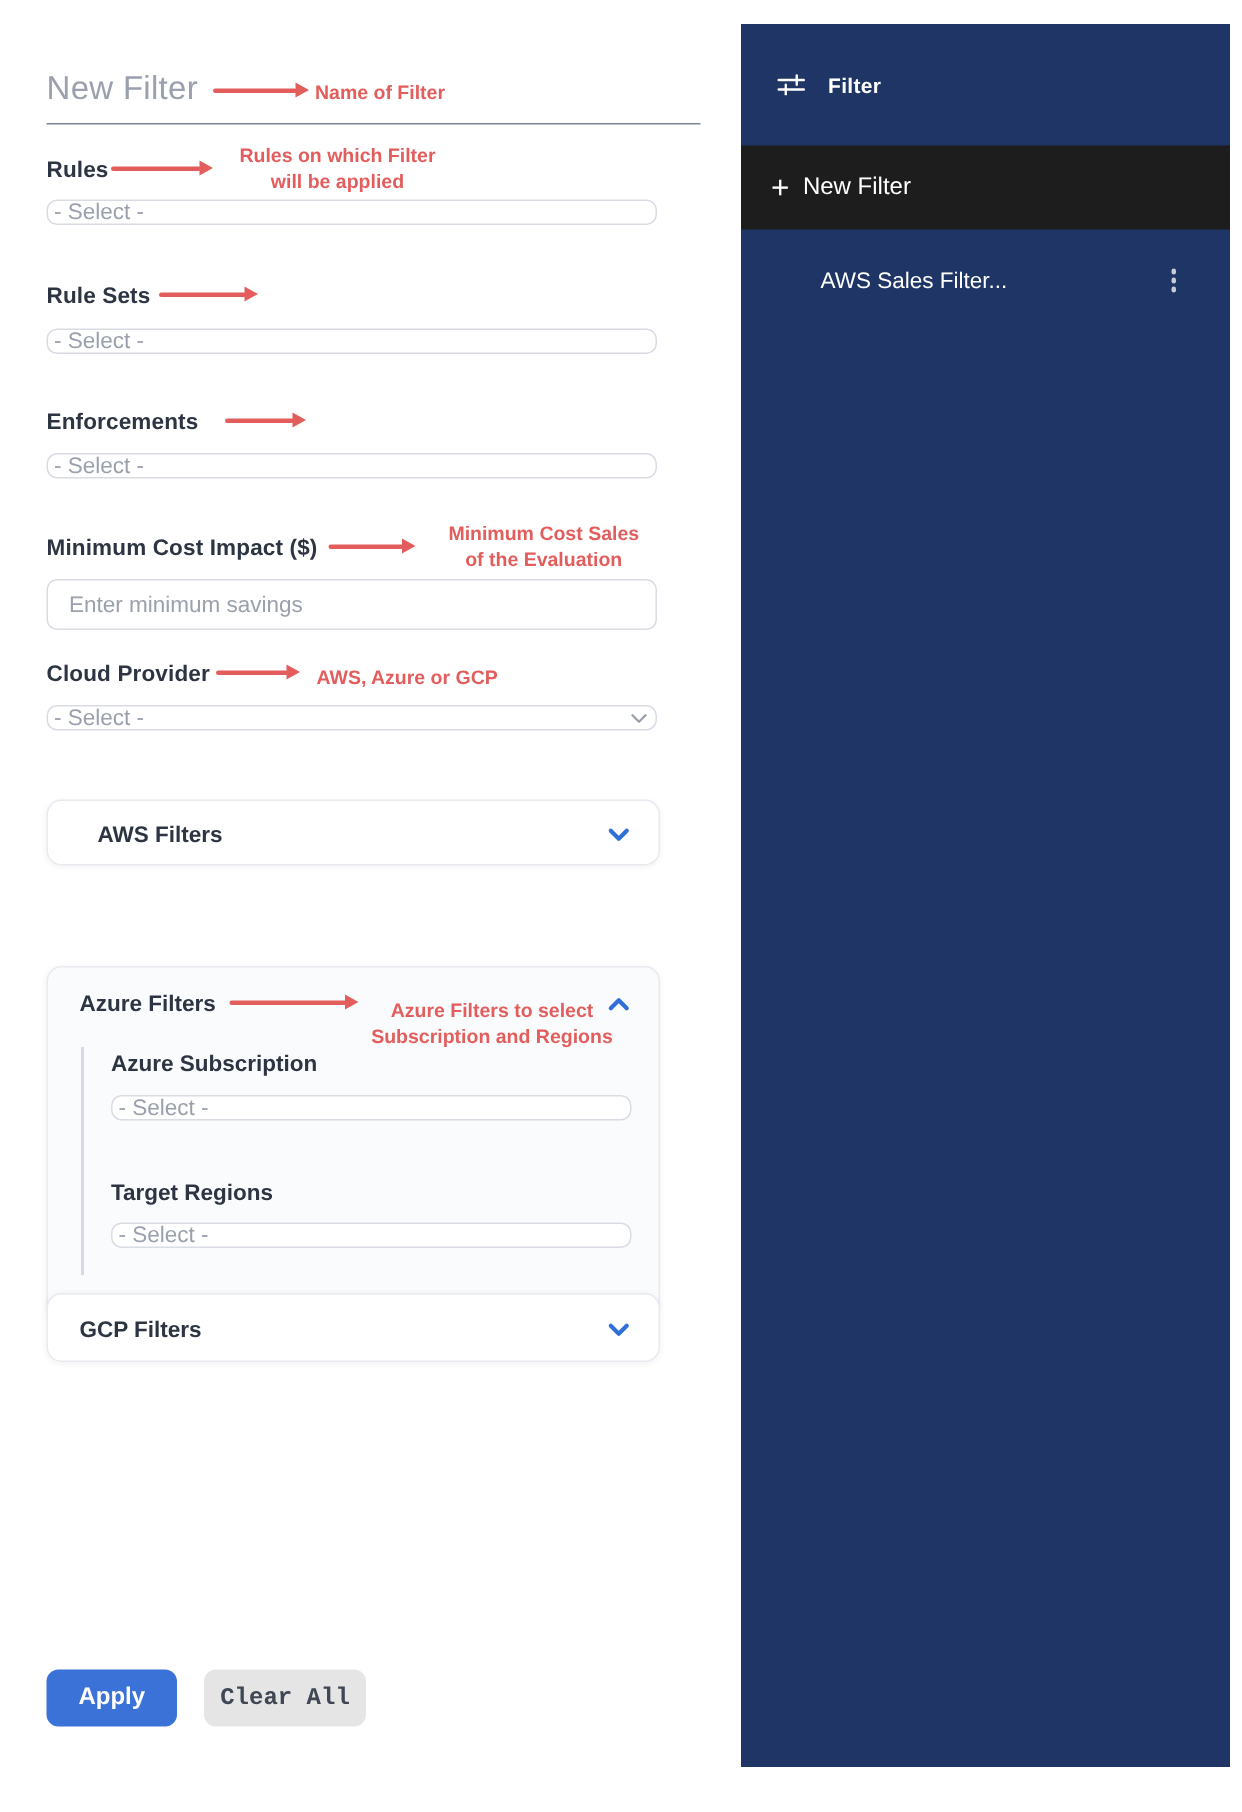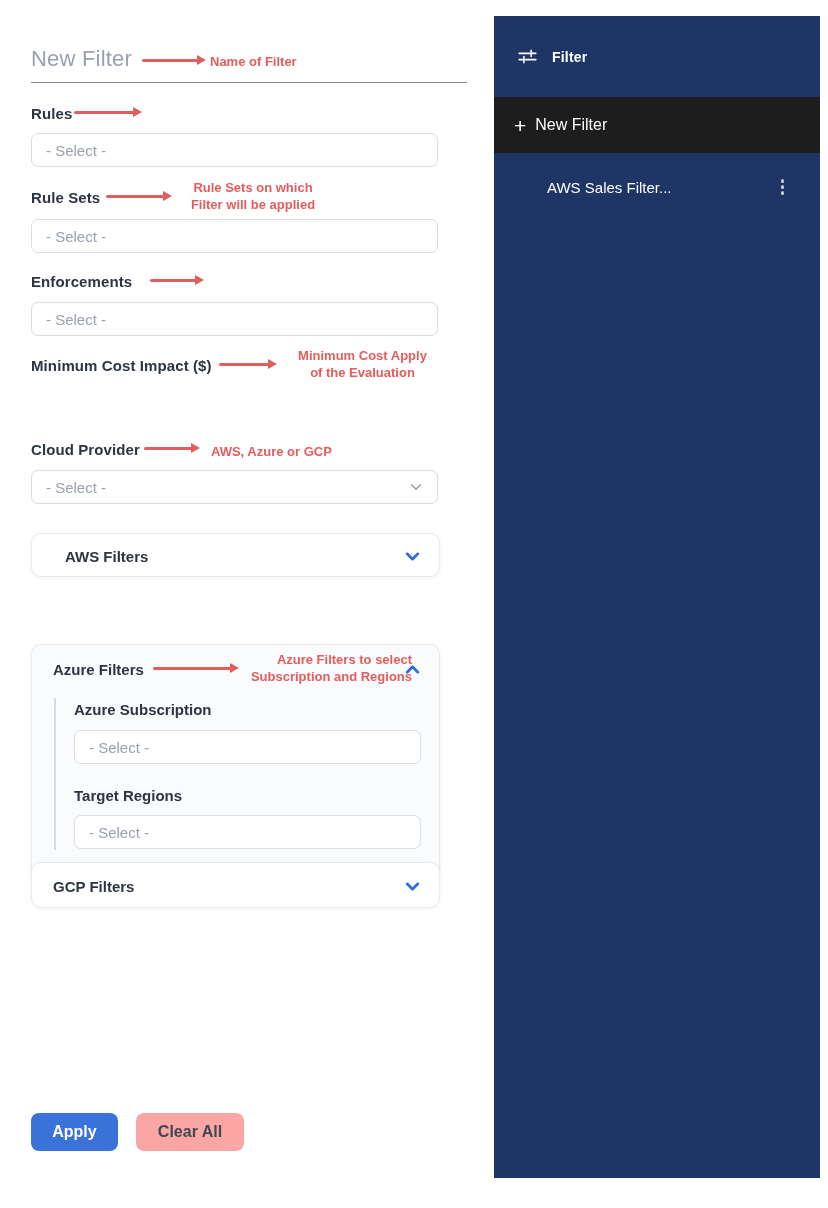--- a/index.html
+++ b/index.html
@@ -9,22 +9,22 @@
     font-family:"Liberation Sans", sans-serif;
   }
   .abs { position:absolute; }
 
   
   .page-title { font-size:22px; color:#9aa0ad; font-weight:400; letter-spacing:.2px; }
   .divider { height:1px; background:#7d8493; }
   .field-label { font-size:15px; font-weight:700; color:#2d3442; letter-spacing:.1px; }
 
   .select-box {
-    width:407px; height:34px; border:1px solid #d9dce3; border-radius:7px;
-    background:#fff; display:flex; align-items:center; padding:0 14px;
+    width:407px; height:17px; border:1px solid #d9dce3; border-radius:7px;
+    background:#fff; display:flex; align-items:center; padding:0 4px;
     font-size:15px; color:#9aa1ad; justify-content:space-between;
   }
   .select-box .ph { color:#9aa1ad; }
   input.text-box {
     width:407px; height:34px; border:1px solid #d9dce3; border-radius:7px;
     background:#fff; padding:0 14px; font-size:15px; color:#2d3442;
     font-family:"Liberation Sans", sans-serif; outline:none;
   }
   input.text-box::placeholder { color:#9aa1ad; }
 
@@ -50,21 +50,21 @@
   .card-label { font-size:15px; font-weight:700; color:#2d3442; }
   .azure-card { background:#fafbfd; height:235px; position:relative;margin-top:42px; }
   .vline { position:absolute; width:2px; background:#d7dae2; }
   .inner-label { font-size:15px; font-weight:700; color:#2d3442; }
   .inner-select { width:347px; }
 
   
   .btn { border:none; border-radius:8px; height:38px; font-size:16px; font-weight:700;
          font-family:"Liberation Sans", sans-serif; cursor:pointer; }
   .btn-apply { width:87px; background:#3b72d8; color:#ffffff; }
-  .btn-clear { width:108px; background:#fca5a5; color:#3f4654; }
+  .btn-clear { width:108px; background:#e5e5e5; color:#3f4654;font-family:Liberation Mono, monospace; }
 
   
   .sidebar {
     left:494px; top:16px; width:326px; height:1162px;
     background:#1e3565; color:#ffffff;
   }
   .sb-header { position:absolute; top:0; left:0; width:100%; height:81px;
     display:flex; align-items:center; padding-left:22px; }
   .sb-title { font-size:14px; font-weight:700; margin-left:13px; letter-spacing:.2px; }
   .sb-newbar { position:absolute; top:81px; left:0; width:100%; height:56px;
@@ -84,46 +84,47 @@
 
   <span class="abs page-title" style="left:31px; top:46px;">New Filter</span>
   <div class="abs arrow" style="left:142px; top:59px; width:56px;"></div>
   <div class="abs ann left" style="left:210px; top:53px;">
     <span>Name of Filter</span>
   </div>
   <div class="abs divider" style="left:31px; top:82px; width:436px;"></div>
 
   <span class="abs field-label" style="left:31px; top:105px;">Rules</span>
   <div class="abs arrow" style="left:74px; top:111px; width:60px;"></div>
+  <div class="abs ann" style="left:150px; top:95px; width:150px;">
+    <span style="display:block">Rules on which Filter</span>
+    <span style="display:block">will be applied</span>
+  </div>
   <div class="abs select-box" style="left:31px; top:133px;">
     <span class="ph">- Select -</span>
   </div>
 
   <span class="abs field-label" style="left:31px; top:189px;">Rule Sets</span>
   <div class="abs arrow" style="left:106px; top:195px; width:58px;"></div>
-  <div class="abs ann" style="left:178px; top:179px; width:150px;">
-    <span style="display:block">Rule Sets on which</span>
-    <span style="display:block">Filter will be applied</span>
-  </div>
   <div class="abs select-box" style="left:31px; top:219px;">
     <span class="ph">- Select -</span>
   </div>
 
   <span class="abs field-label" style="left:31px; top:273px;">Enforcements</span>
   <div class="abs arrow" style="left:150px; top:279px; width:46px;"></div>
   <div class="abs select-box" style="left:31px; top:302px;">
     <span class="ph">- Select -</span>
   </div>
 
   <span class="abs field-label" style="left:31px; top:357px;">Minimum Cost Impact ($)</span>
   <div class="abs arrow" style="left:219px; top:363px; width:50px;"></div>
   <div class="abs ann" style="left:280px; top:347px; width:165px;">
-    <span style="display:block">Minimum Cost Apply</span>
+    <span style="display:block">Minimum Cost Sales</span>
     <span style="display:block">of the Evaluation</span>
   </div>
+  <input class="abs text-box" style="left: 31px; top: 386px;" type="text" placeholder="Enter minimum savings">
 
   <span class="abs field-label" style="left:31px; top:441px;">Cloud Provider</span>
   <div class="abs arrow" style="left:144px; top:447px; width:48px;"></div>
   <div class="abs ann left" style="left:211px; top:443px;">
     <span>AWS, Azure or GCP</span>
   </div>
   <div class="abs select-box" style="left:31px; top:470px;">
     <span class="ph">- Select -</span>
     <span style="display:flex;">
       <svg width="14" height="14" viewBox="0 0 16 16">
@@ -146,21 +147,21 @@
   <div class="abs card azure-card" style="left:31px; top:602px;">
     <div class="card-header" style="height:48px;">
       <span class="card-label">Azure Filters</span>
       <span style="display:flex;">
         <svg width="17" height="17" viewBox="0 0 16 16">
             <polyline points="3,10.5 8,5.5 13,10.5" fill="none" stroke="#2f6fd8" stroke-width="2.6" stroke-linecap="round" stroke-linejoin="round"></polyline>
           </svg>
       </span>
     </div>
     <div class="abs arrow" style="left:121px; top:22px; width:78px;"></div>
-    <div class="abs ann" style="left:212px; top:6px; width:168px;text-align:right;">
+    <div class="abs ann" style="left:212px; top:20px; width:168px;">
       <span style="display:block">Azure Filters to select</span>
       <span style="display:block">Subscription and Regions</span>
     </div>
     <div class="vline" style="left:22px; top:53px; height:152px;"></div>
     <span class="abs inner-label" style="left:42px; top:56px;">Azure Subscription</span>
     <div class="abs select-box inner-select" style="left:42px; top:85px;">
       <span class="ph">- Select -</span>
     </div>
     <span class="abs inner-label" style="left:42px; top:142px;">Target Regions</span>
     <div class="abs select-box inner-select" style="left:42px; top:170px;">

